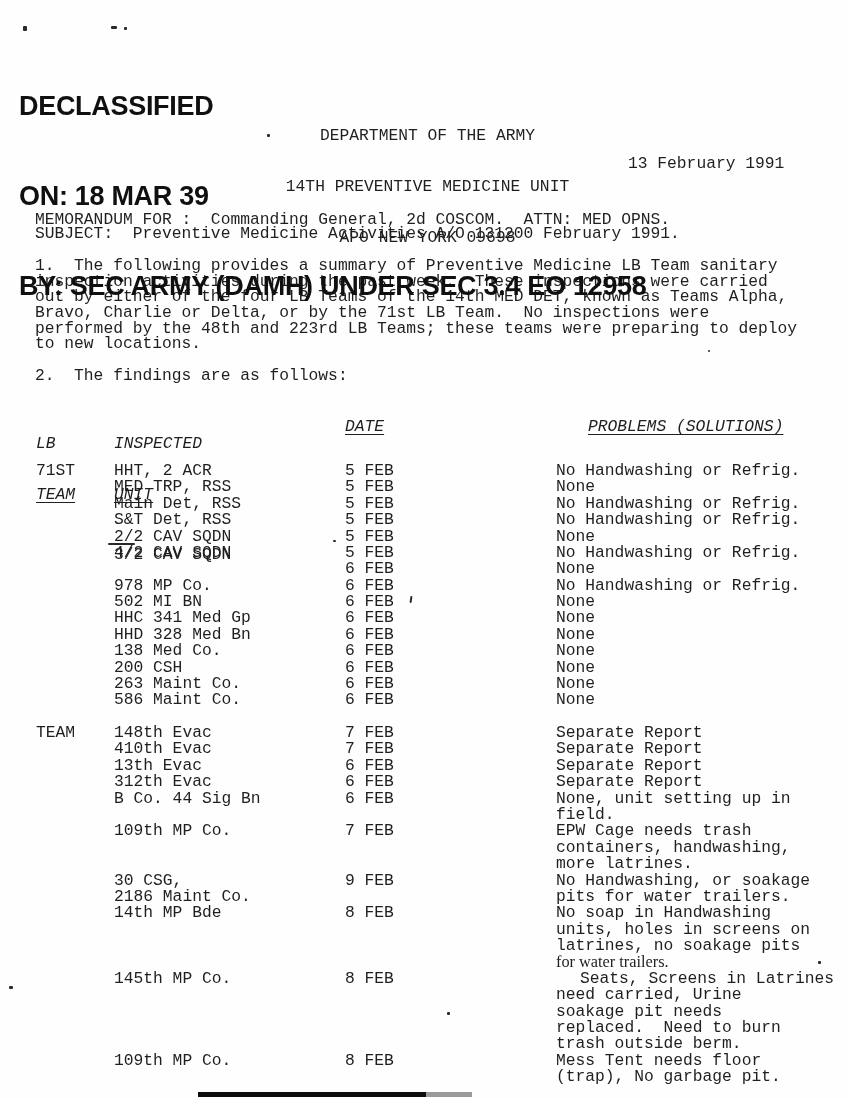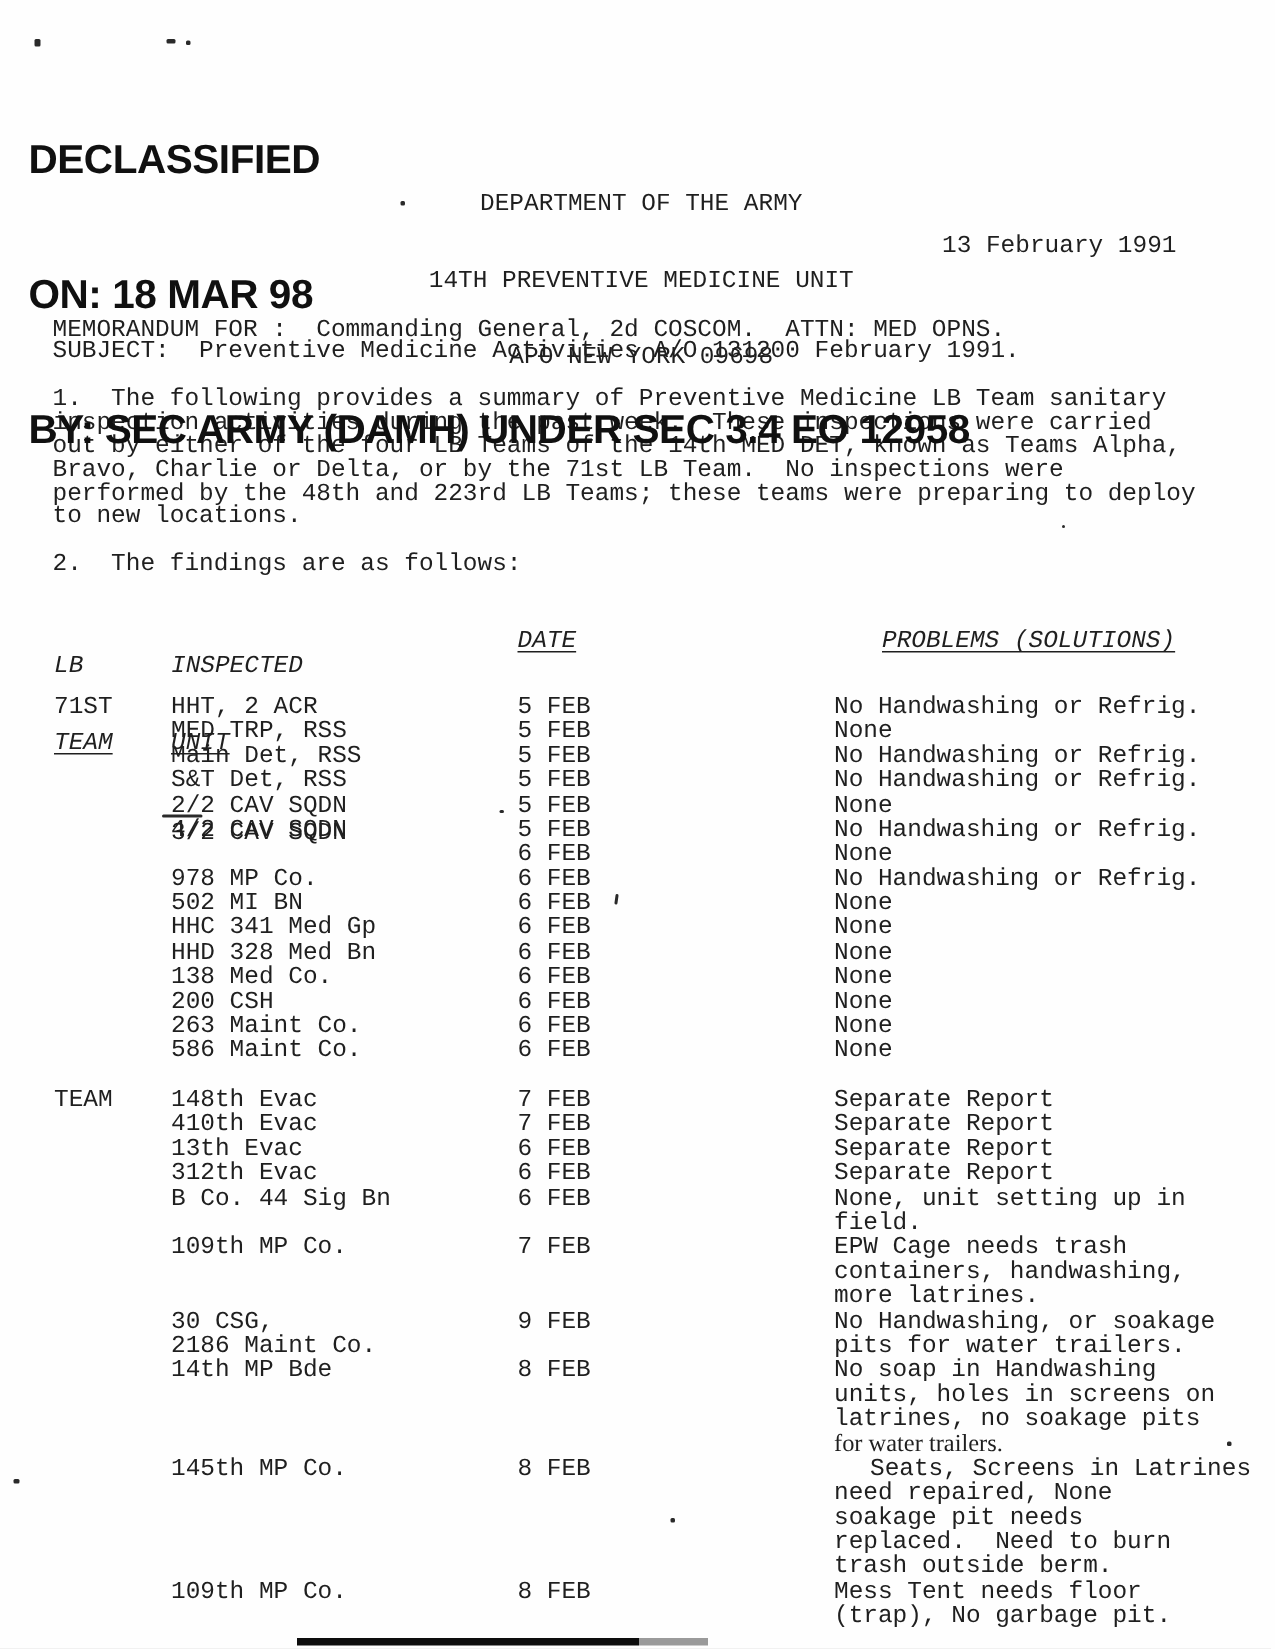--- a/index.html
+++ b/index.html
@@ -67,21 +67,21 @@
 <div class="page">
 
   <div class="letterhead typed" style="position:absolute;">
     <div>DEPARTMENT OF THE ARMY</div>
     <div>14TH PREVENTIVE MEDICINE UNIT</div>
     <div>APO NEW YORK 09698</div>
   </div>
 
   <div class="stamp">
     <div>DECLASSIFIED</div>
-    <div>ON: 18 MAR 98</div>
+    <div>ON: 18 MAR 39</div>
     <div>BY: SEC ARMY (DAMH) UNDER SEC 3.4 EO 12958</div>
   </div>
 
   <div class="typed date-line">13 February 1991</div>
   <div class="typed memo-line">MEMORANDUM FOR :  Commanding General, 2d COSCOM.  ATTN: MED OPNS.</div>
   <div class="typed subject-line">SUBJECT:  Preventive Medicine Activities A/O 131200 February 1991.</div>
 
   <div class="typed para1" id="para1"><div>1.  The following provides a summary of Preventive Medicine LB Team sanitary</div><div>inspection activities during the past week.  These inspections were carried</div><div>out by either of the four LB Teams of the 14th MED DET, known as Teams Alpha,</div><div>Bravo, Charlie or Delta, or by the 71st LB Team.  No inspections were</div><div>performed by the 48th and 223rd LB Teams; these teams were preparing to deploy</div><div>to new locations.</div></div>
   <div class="typed para2">2.  The findings are as follows:</div>
 
@@ -172,21 +172,21 @@
       <div class="typed cell" style="left: 556px; top: 888.88px;">pits for water trailers.</div>
       <div class="typed cell" style="left: 114px; top: 905.26px;">14th MP Bde</div>
       <div class="typed cell" style="left: 345px; top: 905.26px;">8 FEB</div>
       <div class="typed cell" style="left: 556px; top: 905.26px;">No soap in Handwashing</div>
       <div class="typed cell" style="left: 556px; top: 921.64px;">units, holes in screens on</div>
       <div class="typed cell" style="left: 556px; top: 938.02px;">latrines, no soakage pits</div>
       <div class="typed cell" style="left: 556px; top: 954.4px; font-family: Liberation Serif, serif;">for water trailers.</div>
       <div class="typed cell" style="left: 114px; top: 970.78px;">145th MP Co.</div>
       <div class="typed cell" style="left: 345px; top: 970.78px;">8 FEB</div>
       <div class="typed cell" style="left: 556px; top: 970.78px; margin-left: 24px;">Seats, Screens in Latrines</div>
-      <div class="typed cell" style="left: 556px; top: 987.16px;">need repaired, None</div>
+      <div class="typed cell" style="left: 556px; top: 987.16px;">need carried, Urine</div>
       <div class="typed cell" style="left: 556px; top: 1003.54px;">soakage pit needs</div>
       <div class="typed cell" style="left: 556px; top: 1019.92px;">replaced.  Need to burn</div>
       <div class="typed cell" style="left: 556px; top: 1036.3px;">trash outside berm.</div>
       <div class="typed cell" style="left: 114px; top: 1052.68px;">109th MP Co.</div>
       <div class="typed cell" style="left: 345px; top: 1052.68px;">8 FEB</div>
       <div class="typed cell" style="left: 556px; top: 1052.68px;">Mess Tent needs floor</div>
       <div class="typed cell" style="left: 556px; top: 1069.06px;">(trap), No garbage pit.</div>
     </div>
 
   <div class="artifact" style="left:23px;top:26px;width:4px;height:5px;"></div>

